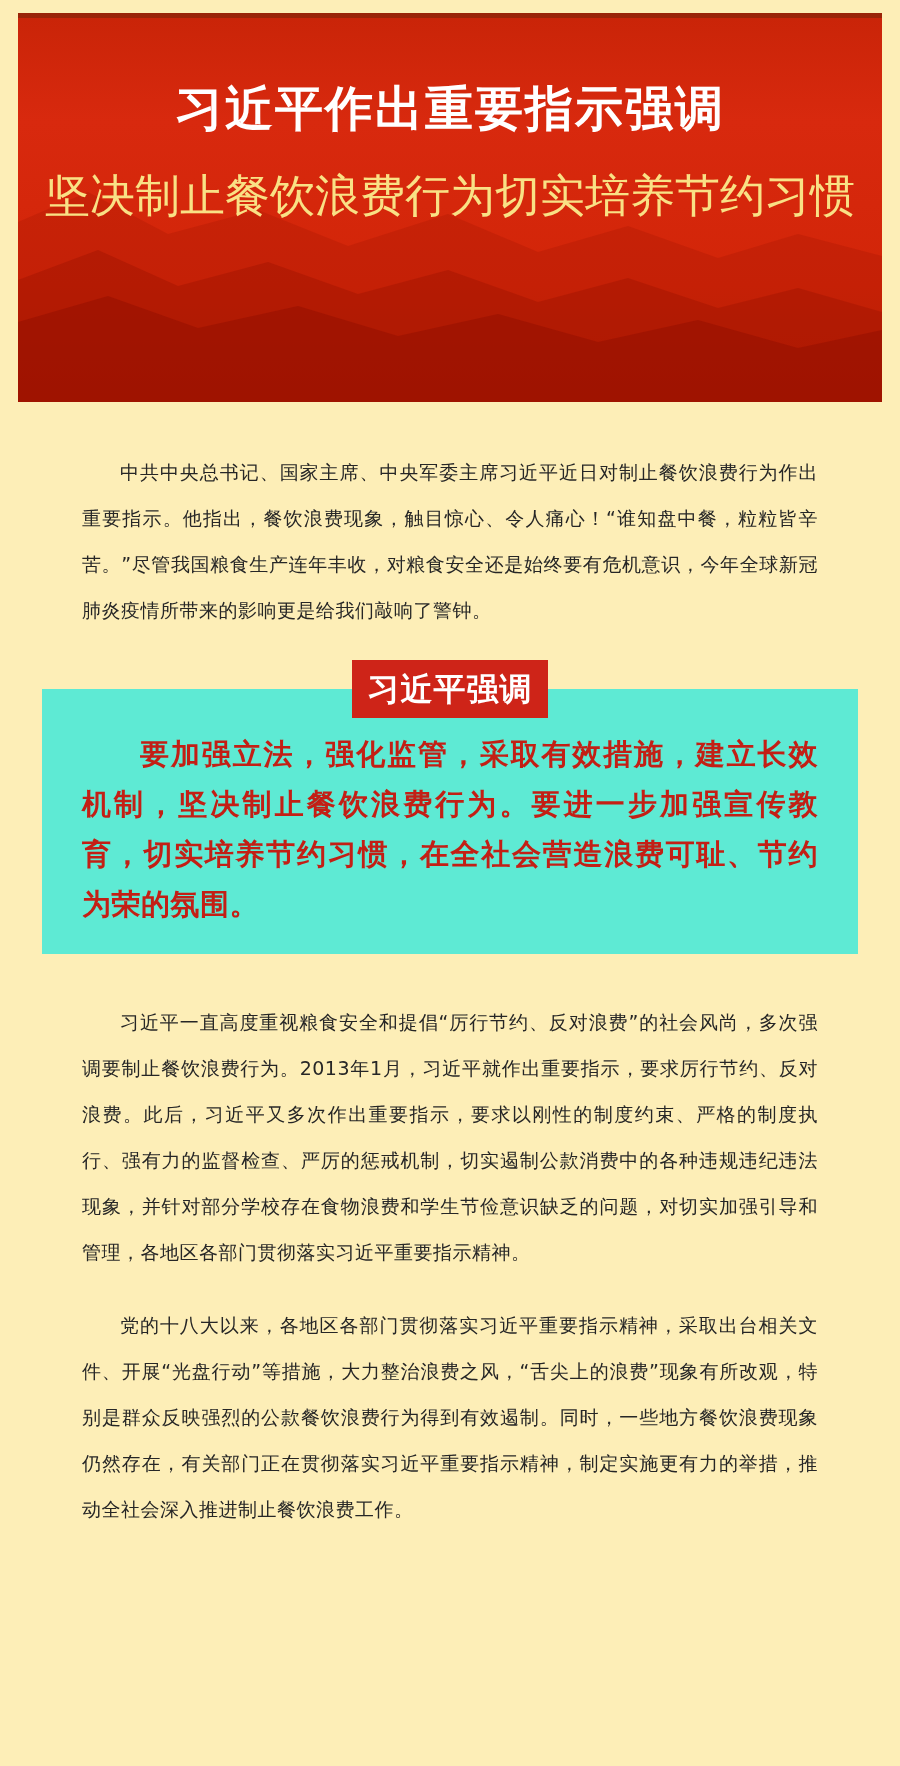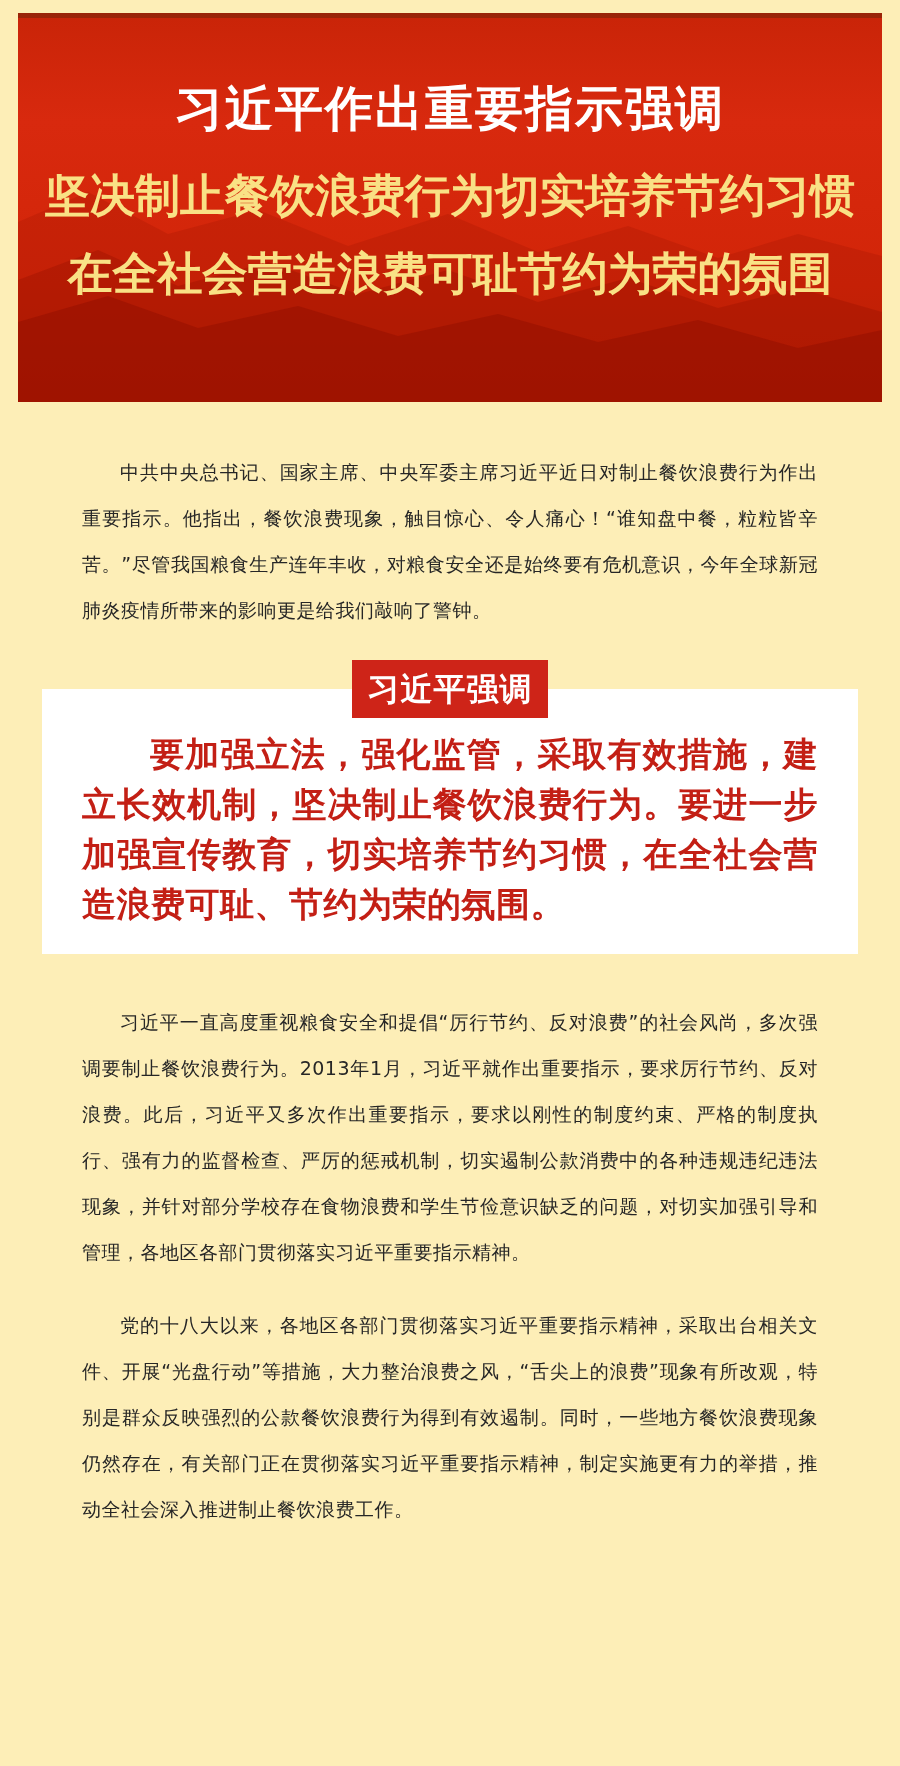--- a/index.html
+++ b/index.html
@@ -35,21 +35,21 @@
     position: relative;
     margin-top: 66px;
     font-size: 48px; line-height: 58px;
     font-weight: bold;
     color: #ffffff;
     letter-spacing: 2px;
   }
   .title2, .title3 {
     position: relative;
     font-size: 45px; line-height: 62px;
-    font-weight: bold;
+    font-weight: normal;
     color: #f9e185;
     letter-spacing: 0px;
   }
   .title2 { margin-top: 28px; }
   .title3 { margin-top: 16px; }
 
   
   .article {
     position: absolute;
     left: 0; top: 402px;
@@ -65,38 +65,38 @@
     text-align: justify;
   }
   .para1 { margin-top: 47px; }
   .para2 { margin-top: 45px; }
   .para3 { margin-top: 27px; }
 
   
   .quote-section {
     position: relative;
     margin: 56px -40px 0 -40px;   
-    background: #ffffff;
+    background: #5eead4;
     padding: 40px 40px 25px 40px;
   }
   .badge {
     position: absolute;
     top: -29px; left: 50%;
     transform: translateX(-50%);
     width: 196px; height: 58px;
     background: #ce2418;
     color: #ffffff;
     font-size: 32px; font-weight: bold;
     line-height: 58px;
     text-align: center;
     letter-spacing: 1px;
     white-space: nowrap;
   }
   .quote-text {
-    font-size: 34px;
+    font-size: 29px;
     line-height: 50px;
     letter-spacing: 0.5px;
     font-weight: bold;
     color: #c31f15;
     text-indent: 2em;
     text-align: justify;
   }
 </style>
 </head>
 <body>
@@ -104,21 +104,20 @@
 <div class="page">
 
   <div class="banner">
     <svg class="mountains" viewBox="0 0 864 240" preserveAspectRatio="none" aria-hidden="true">
       <polygon points="0,60 70,30 150,72 240,48 330,84 430,52 520,90 610,64 700,96 780,72 864,94 864,240 0,240" fill="rgba(150,18,0,0.22)"></polygon>
       <polygon points="0,118 80,88 160,124 250,100 340,132 430,108 520,140 610,116 700,146 780,126 864,150 864,240 0,240" fill="rgba(148,16,0,0.35)"></polygon>
       <polygon points="0,160 90,134 180,166 280,144 380,174 480,152 580,180 680,158 780,186 864,168 864,240 0,240" fill="rgba(138,12,0,0.40)"></polygon>
     </svg>
     <div class="title1">习近平作出重要指示强调</div>
     <div class="title2">坚决制止餐饮浪费行为切实培养节约习惯</div>
-    <div class="title3">在全社会营造浪费可耻节约为荣的氛围</div>
   </div>
 
   <div class="article">
 
     <p class="para para1">中共中央总书记、国家主席、中央军委主席习近平近日对制止餐饮浪费行为作出重要指示。他指出，餐饮浪费现象，触目惊心、令人痛心！“谁知盘中餐，粒粒皆辛苦。”尽管我国粮食生产连年丰收，对粮食安全还是始终要有危机意识，今年全球新冠肺炎疫情所带来的影响更是给我们敲响了警钟。</p>
 
     <div class="quote-section">
       <div class="badge">习近平强调</div>
       <p class="quote-text">要加强立法，强化监管，采取有效措施，建立长效机制，坚决制止餐饮浪费行为。要进一步加强宣传教育，切实培养节约习惯，在全社会营造浪费可耻、节约为荣的氛围。</p>
     </div>

